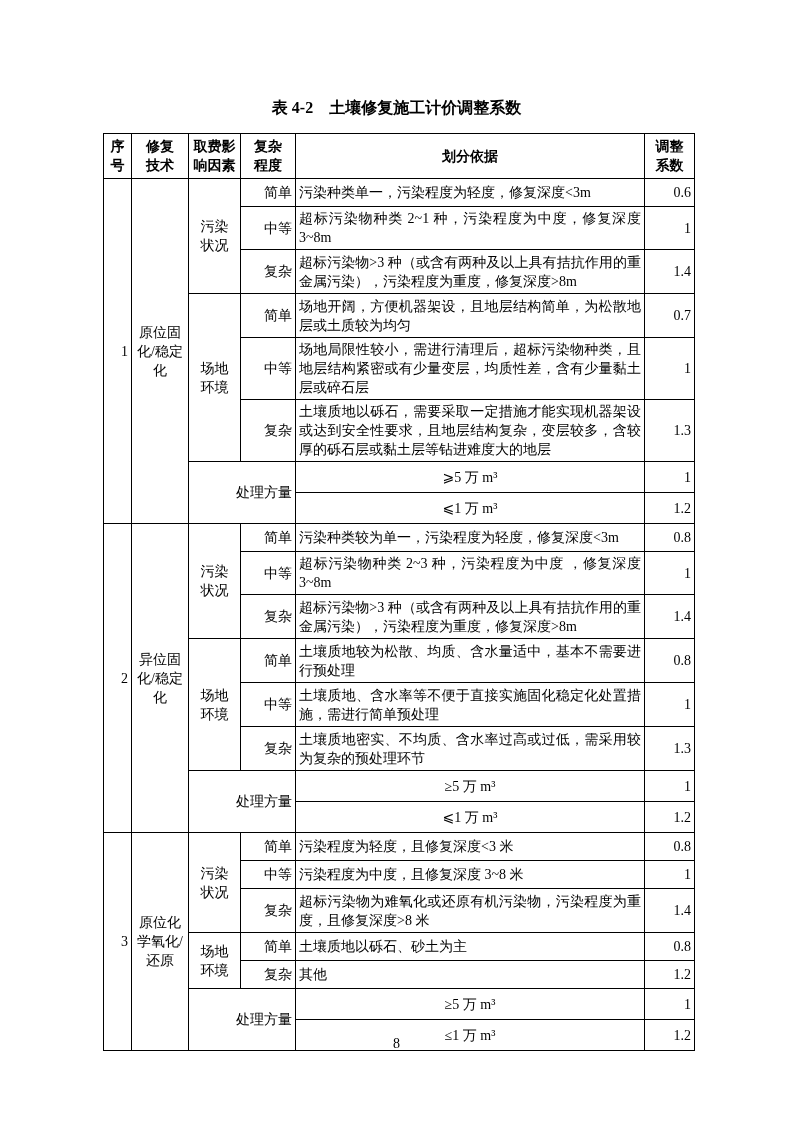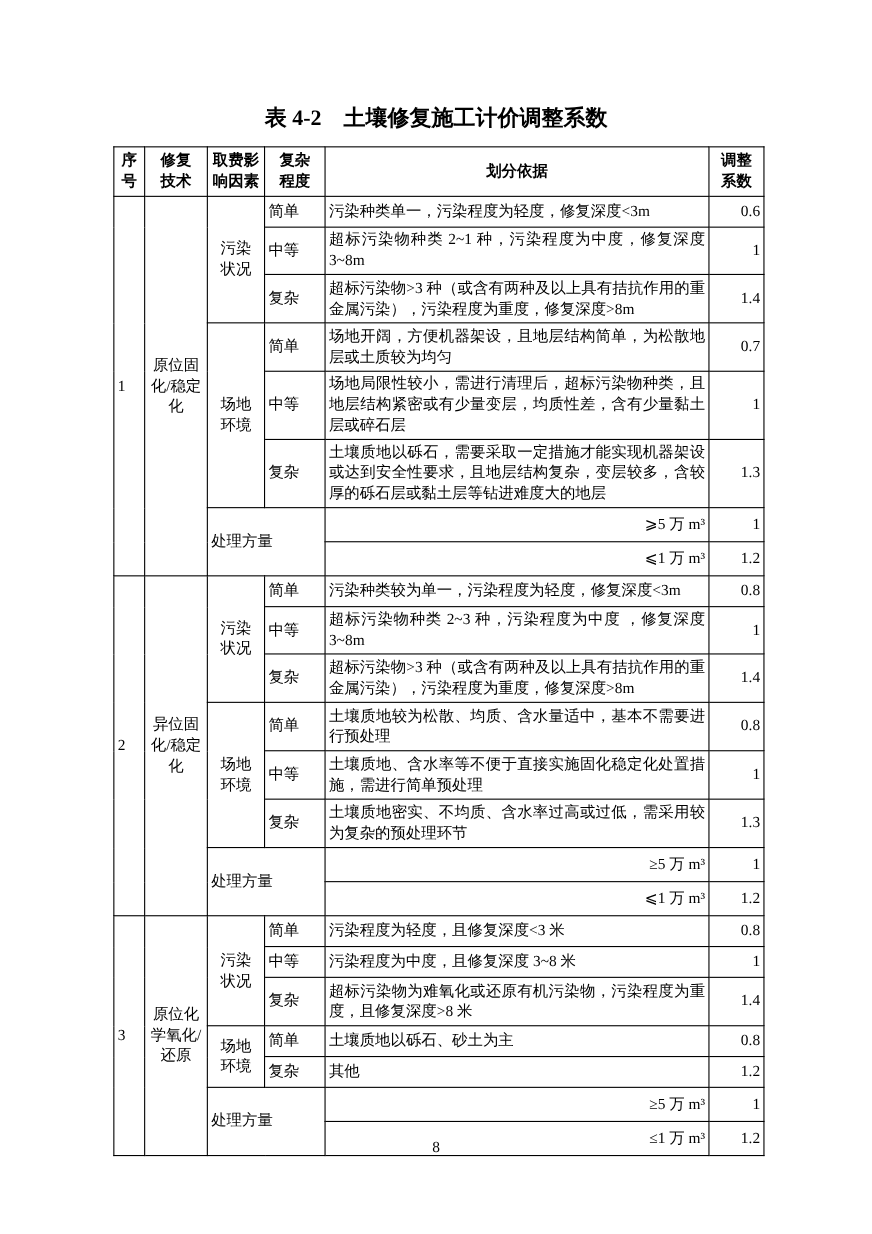--- a/index.html
+++ b/index.html
@@ -9,21 +9,21 @@
     height: 1122px;
     margin: 0 auto;
     background: #ffffff;
     font-family: "Liberation Serif", "DejaVu Serif", serif;
     color: #000;
     overflow: hidden;
   }
   .doc-title {
     padding-top: 98px;
     text-align: center;
-    font-size: 20px;
+    font-size: 16px;
     font-weight: bold;
     line-height: 20px;
     margin-bottom: 15px;
     white-space: pre-wrap;
   }
   table.adj {
     border-collapse: collapse;
     table-layout: fixed;
     margin-left: 103px;
     width: 591px;
@@ -35,28 +35,28 @@
     padding: 2px 3px;
     vertical-align: middle;
     overflow: hidden;
   }
   table.adj th {
     font-weight: bold;
     text-align: center;
     white-space: pre-line;
   }
   thead tr { height: 45px; }
-  td.center { text-align: left; }
+  td.center { text-align: right; }
   td.pre { white-space: pre-line; text-align: center; font-family: Liberation Serif, serif; }
   td.basis {
     text-align: justify;
     text-justify: inter-ideograph;
     padding: 2px 7px;
   }
-  td.vol { text-align: right; }
+  td.vol { text-align: center; }
   td.coef { text-align: right; }
   tr.rh1 { height: 28px; }
   tr.rh2 { height: 44px; }
   tr.rh3 { height: 61px; }
   tr.rhv { height: 31px; }
   .page-number {
     position: absolute;
     top: 1036px;
     left: 0;
     width: 100%;

